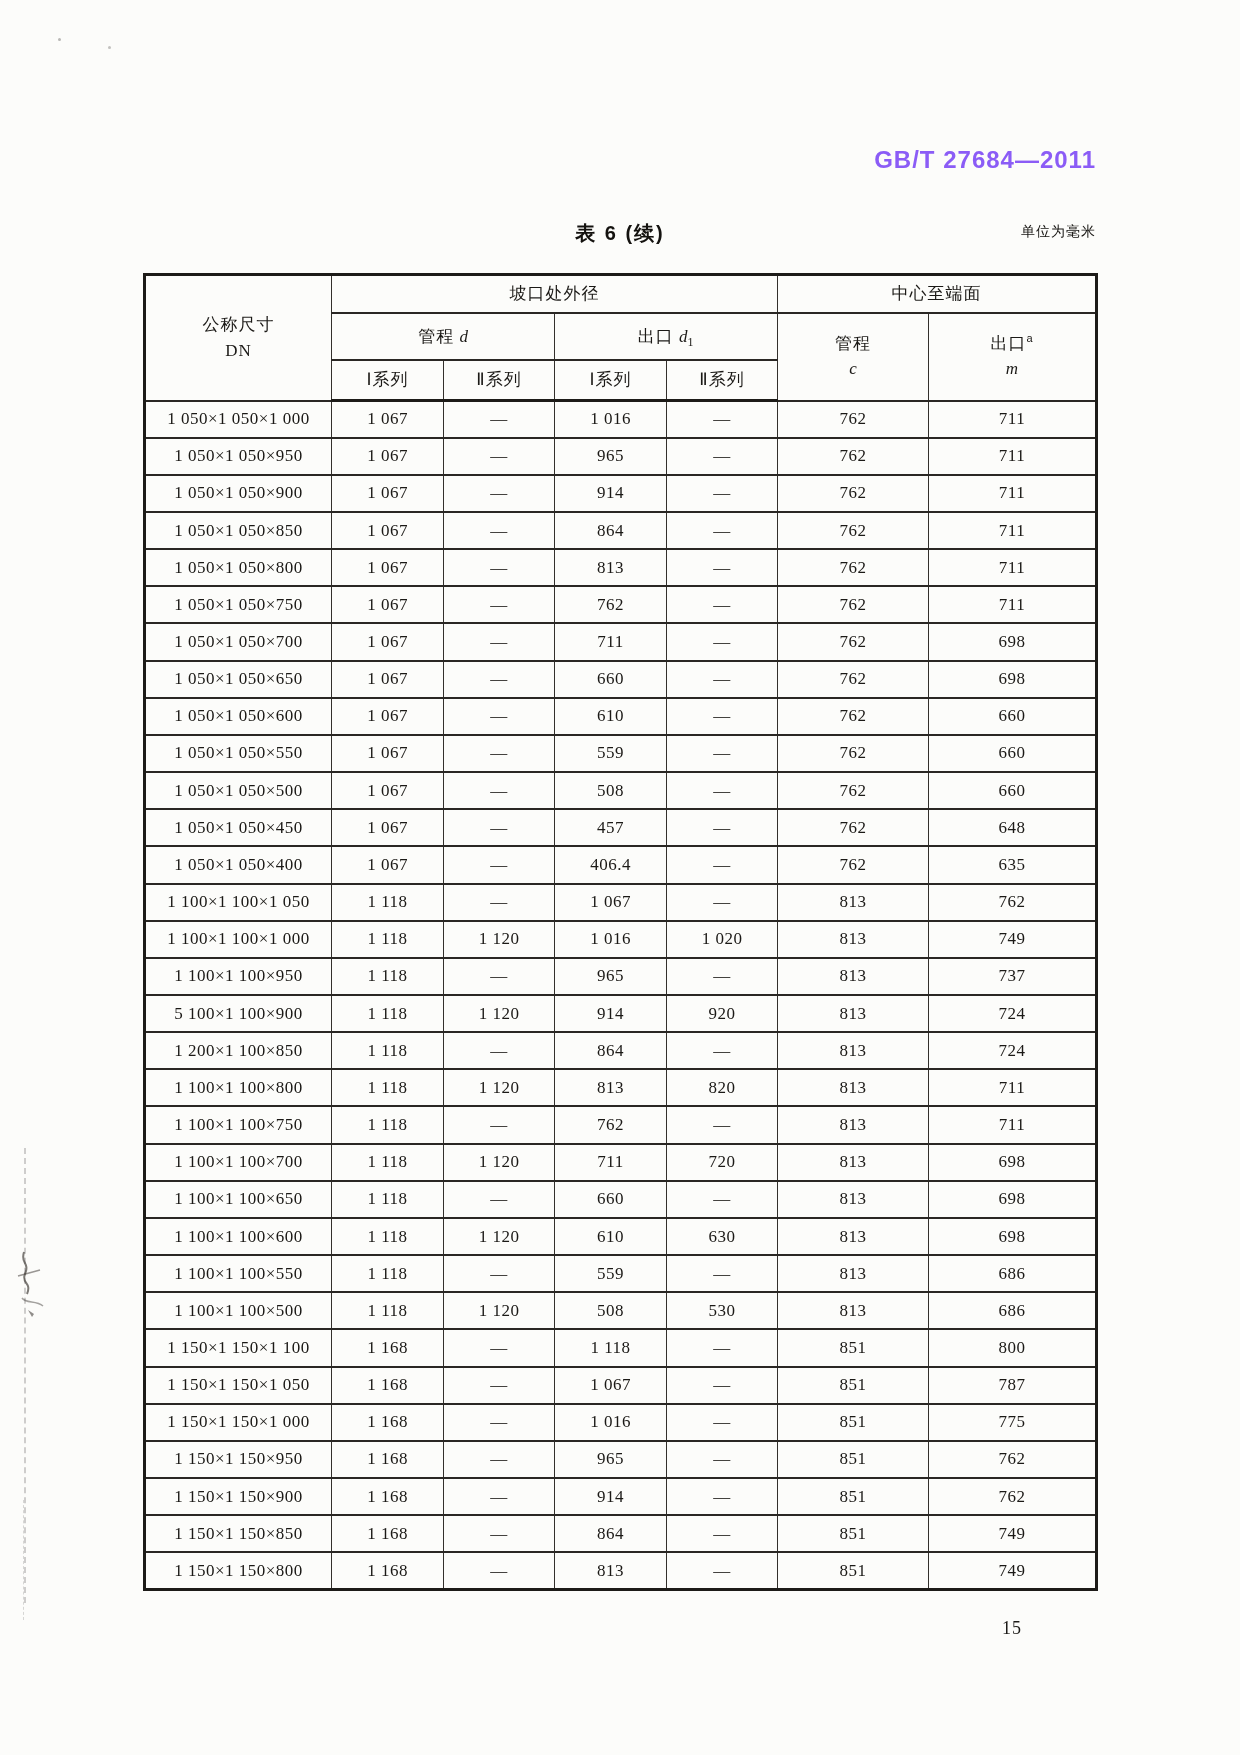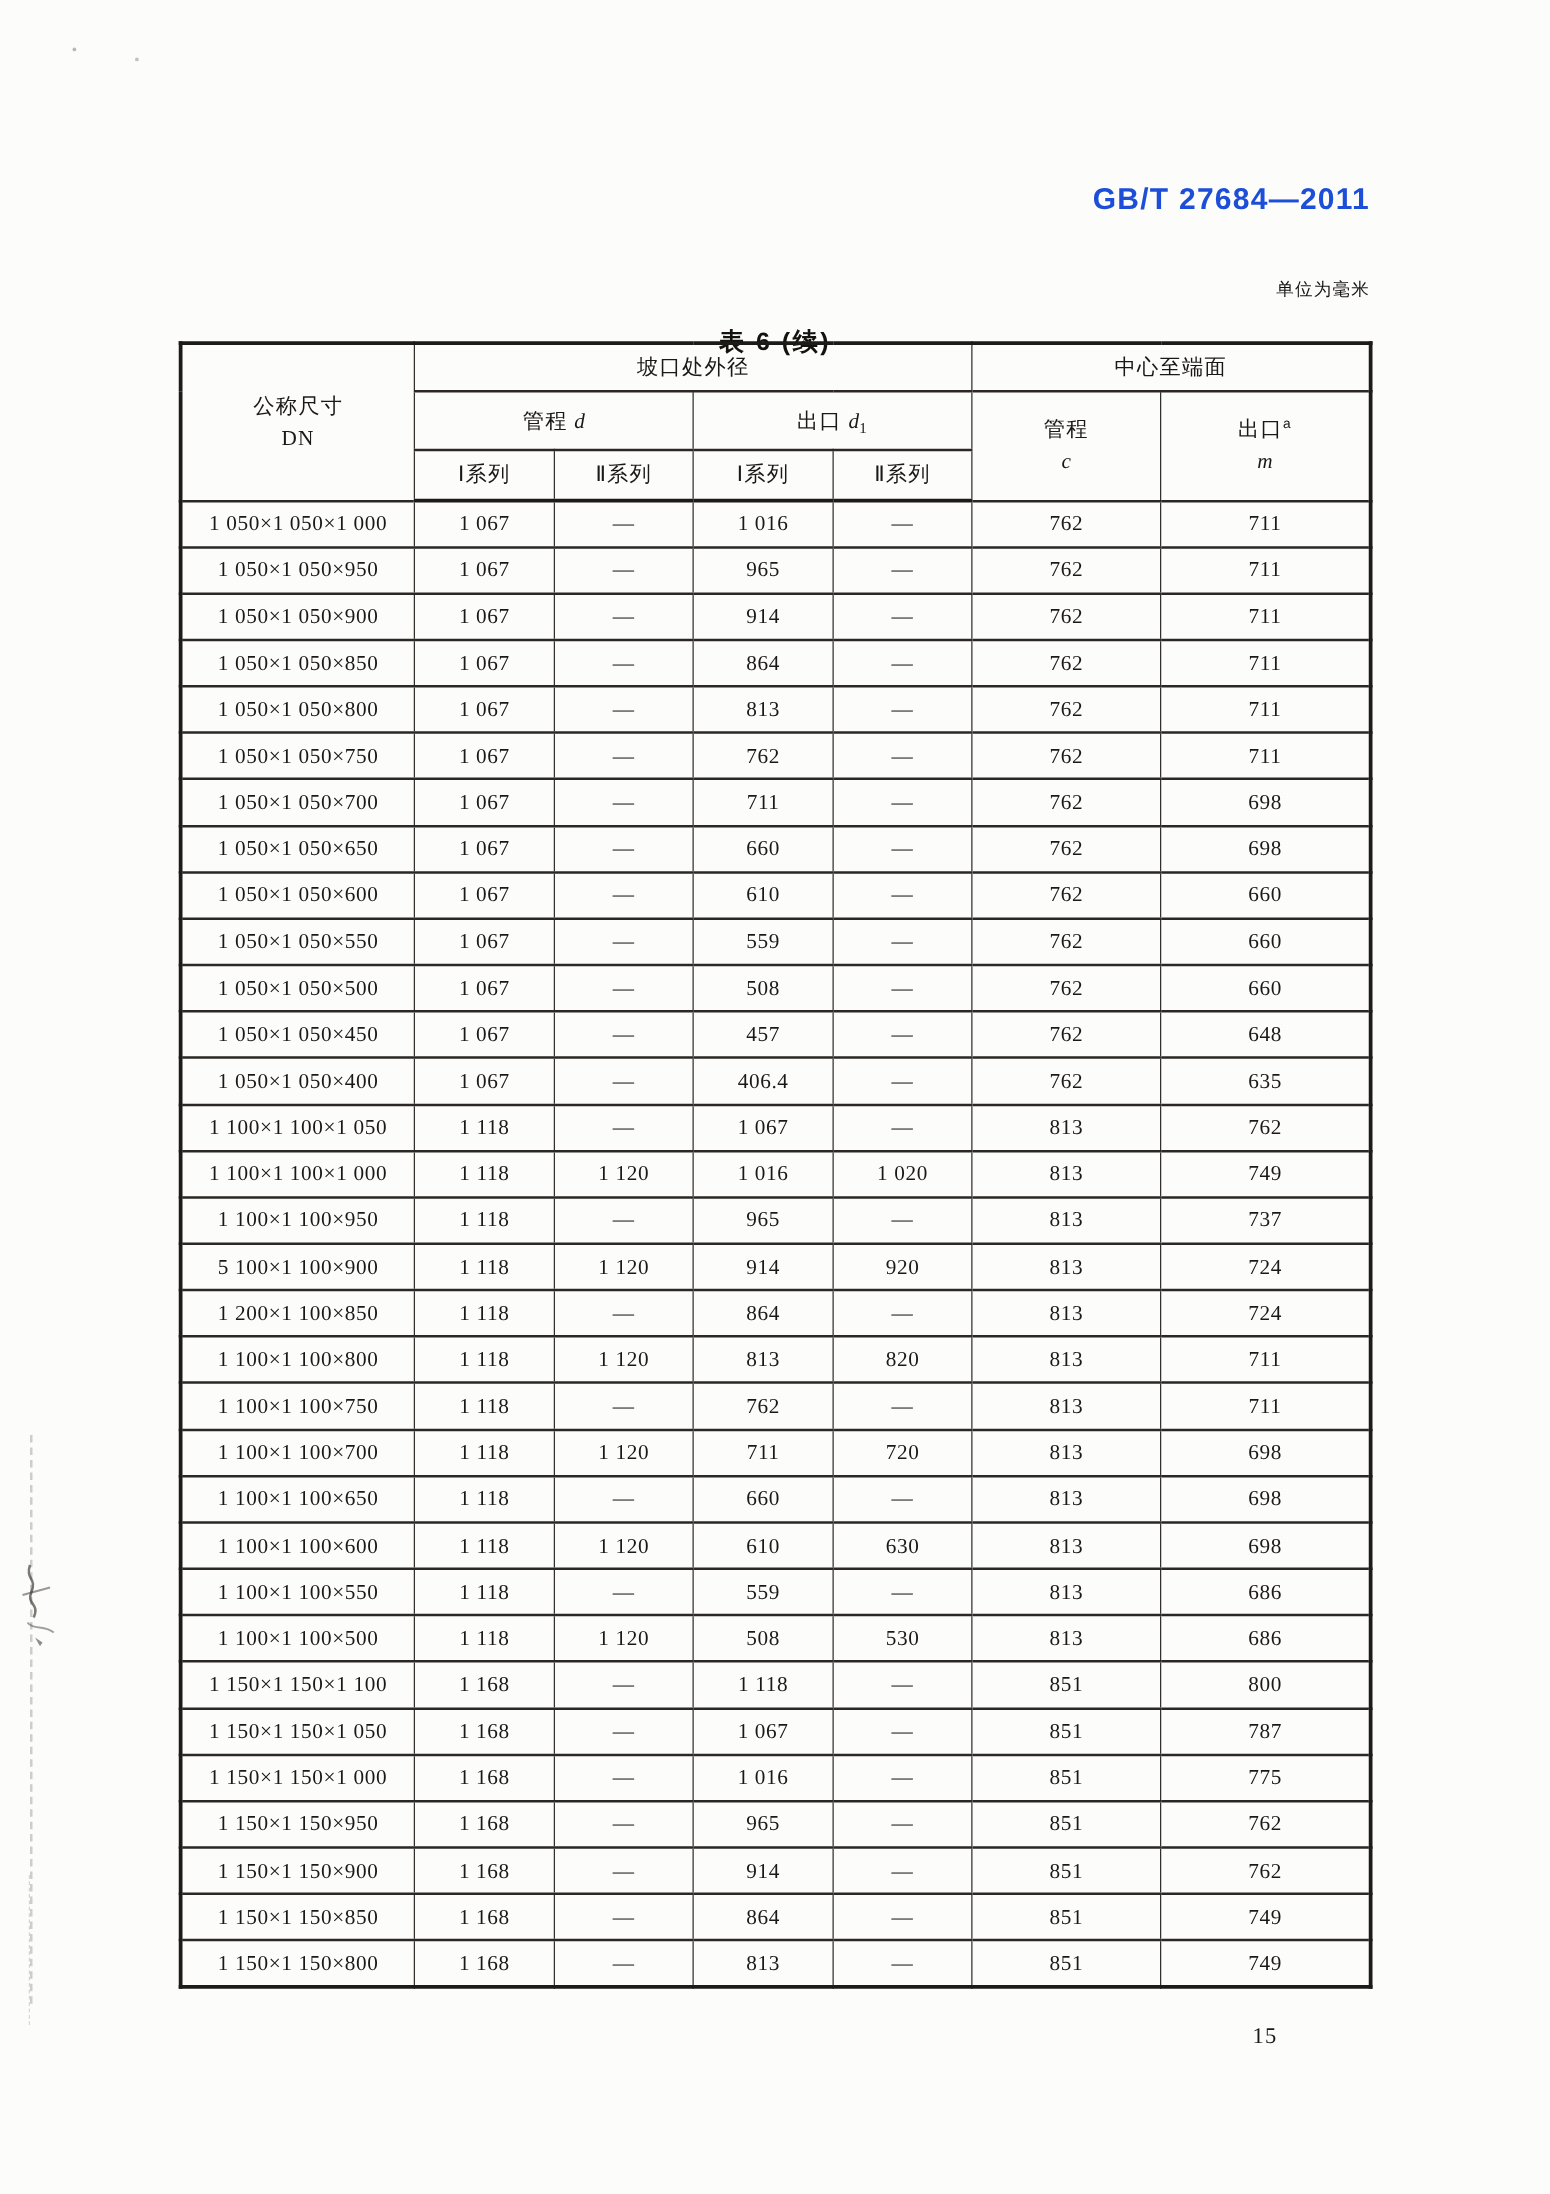--- a/index.html
+++ b/index.html
@@ -10,29 +10,28 @@
     font-family:"Liberation Serif", serif;
     color:#171513;
     overflow:hidden;
   }
   .cn { font-family:"Liberation Sans", sans-serif; }
 
   .doc-number {
     position:absolute; top:146px; right:144px;
     font-family:"Liberation Sans", sans-serif;
     font-weight:700; font-size:24px; letter-spacing:1px;
-    color:#1d4ed8;
+    color:#8b5cf6;
   }
   .table-title {
     position:absolute; top:220px; left:0; width:1240px;
     text-align:center;
     font-family:"Liberation Sans", sans-serif;
     font-weight:700; font-size:20px; letter-spacing:2px;
     color:#14120f;
-    margin-top:40px;
   }
   .unit-note {
     position:absolute; top:223px; right:144px;
     font-family:"Liberation Sans", sans-serif;
     font-size:14px; letter-spacing:1px;
     color:#14120f;
   }
 
   table.main-table {
     position:absolute; left:143px; top:273px;

